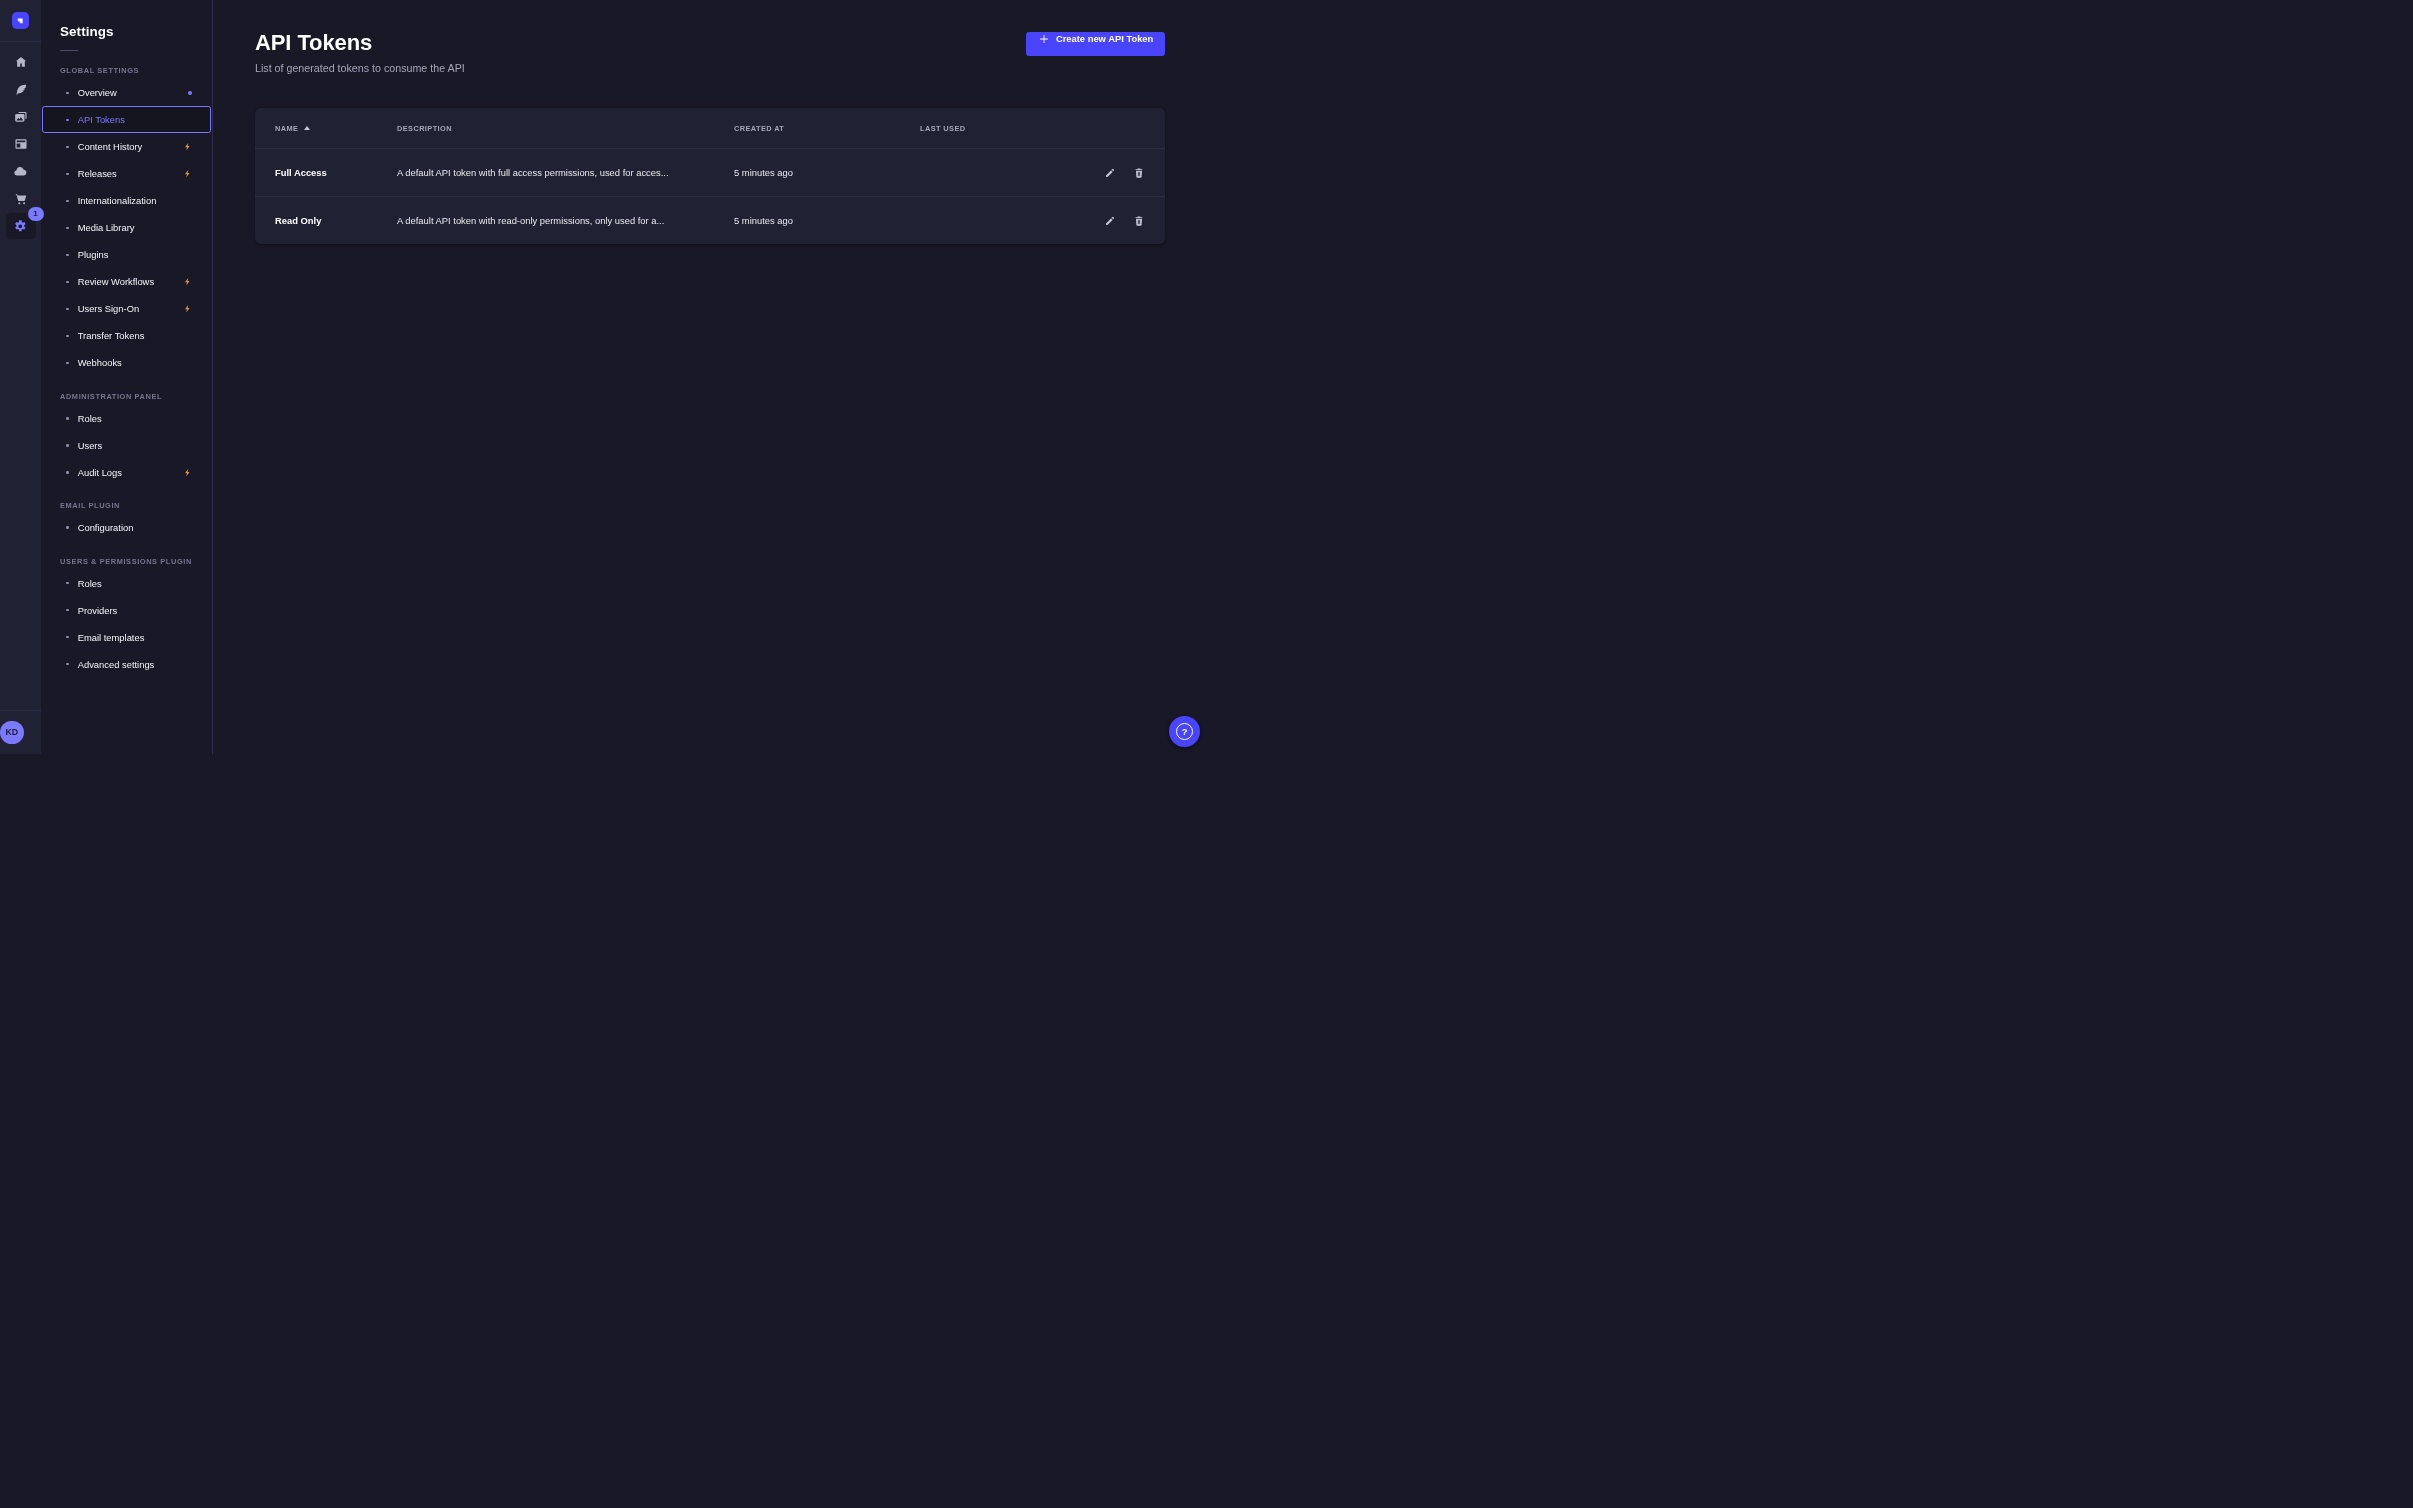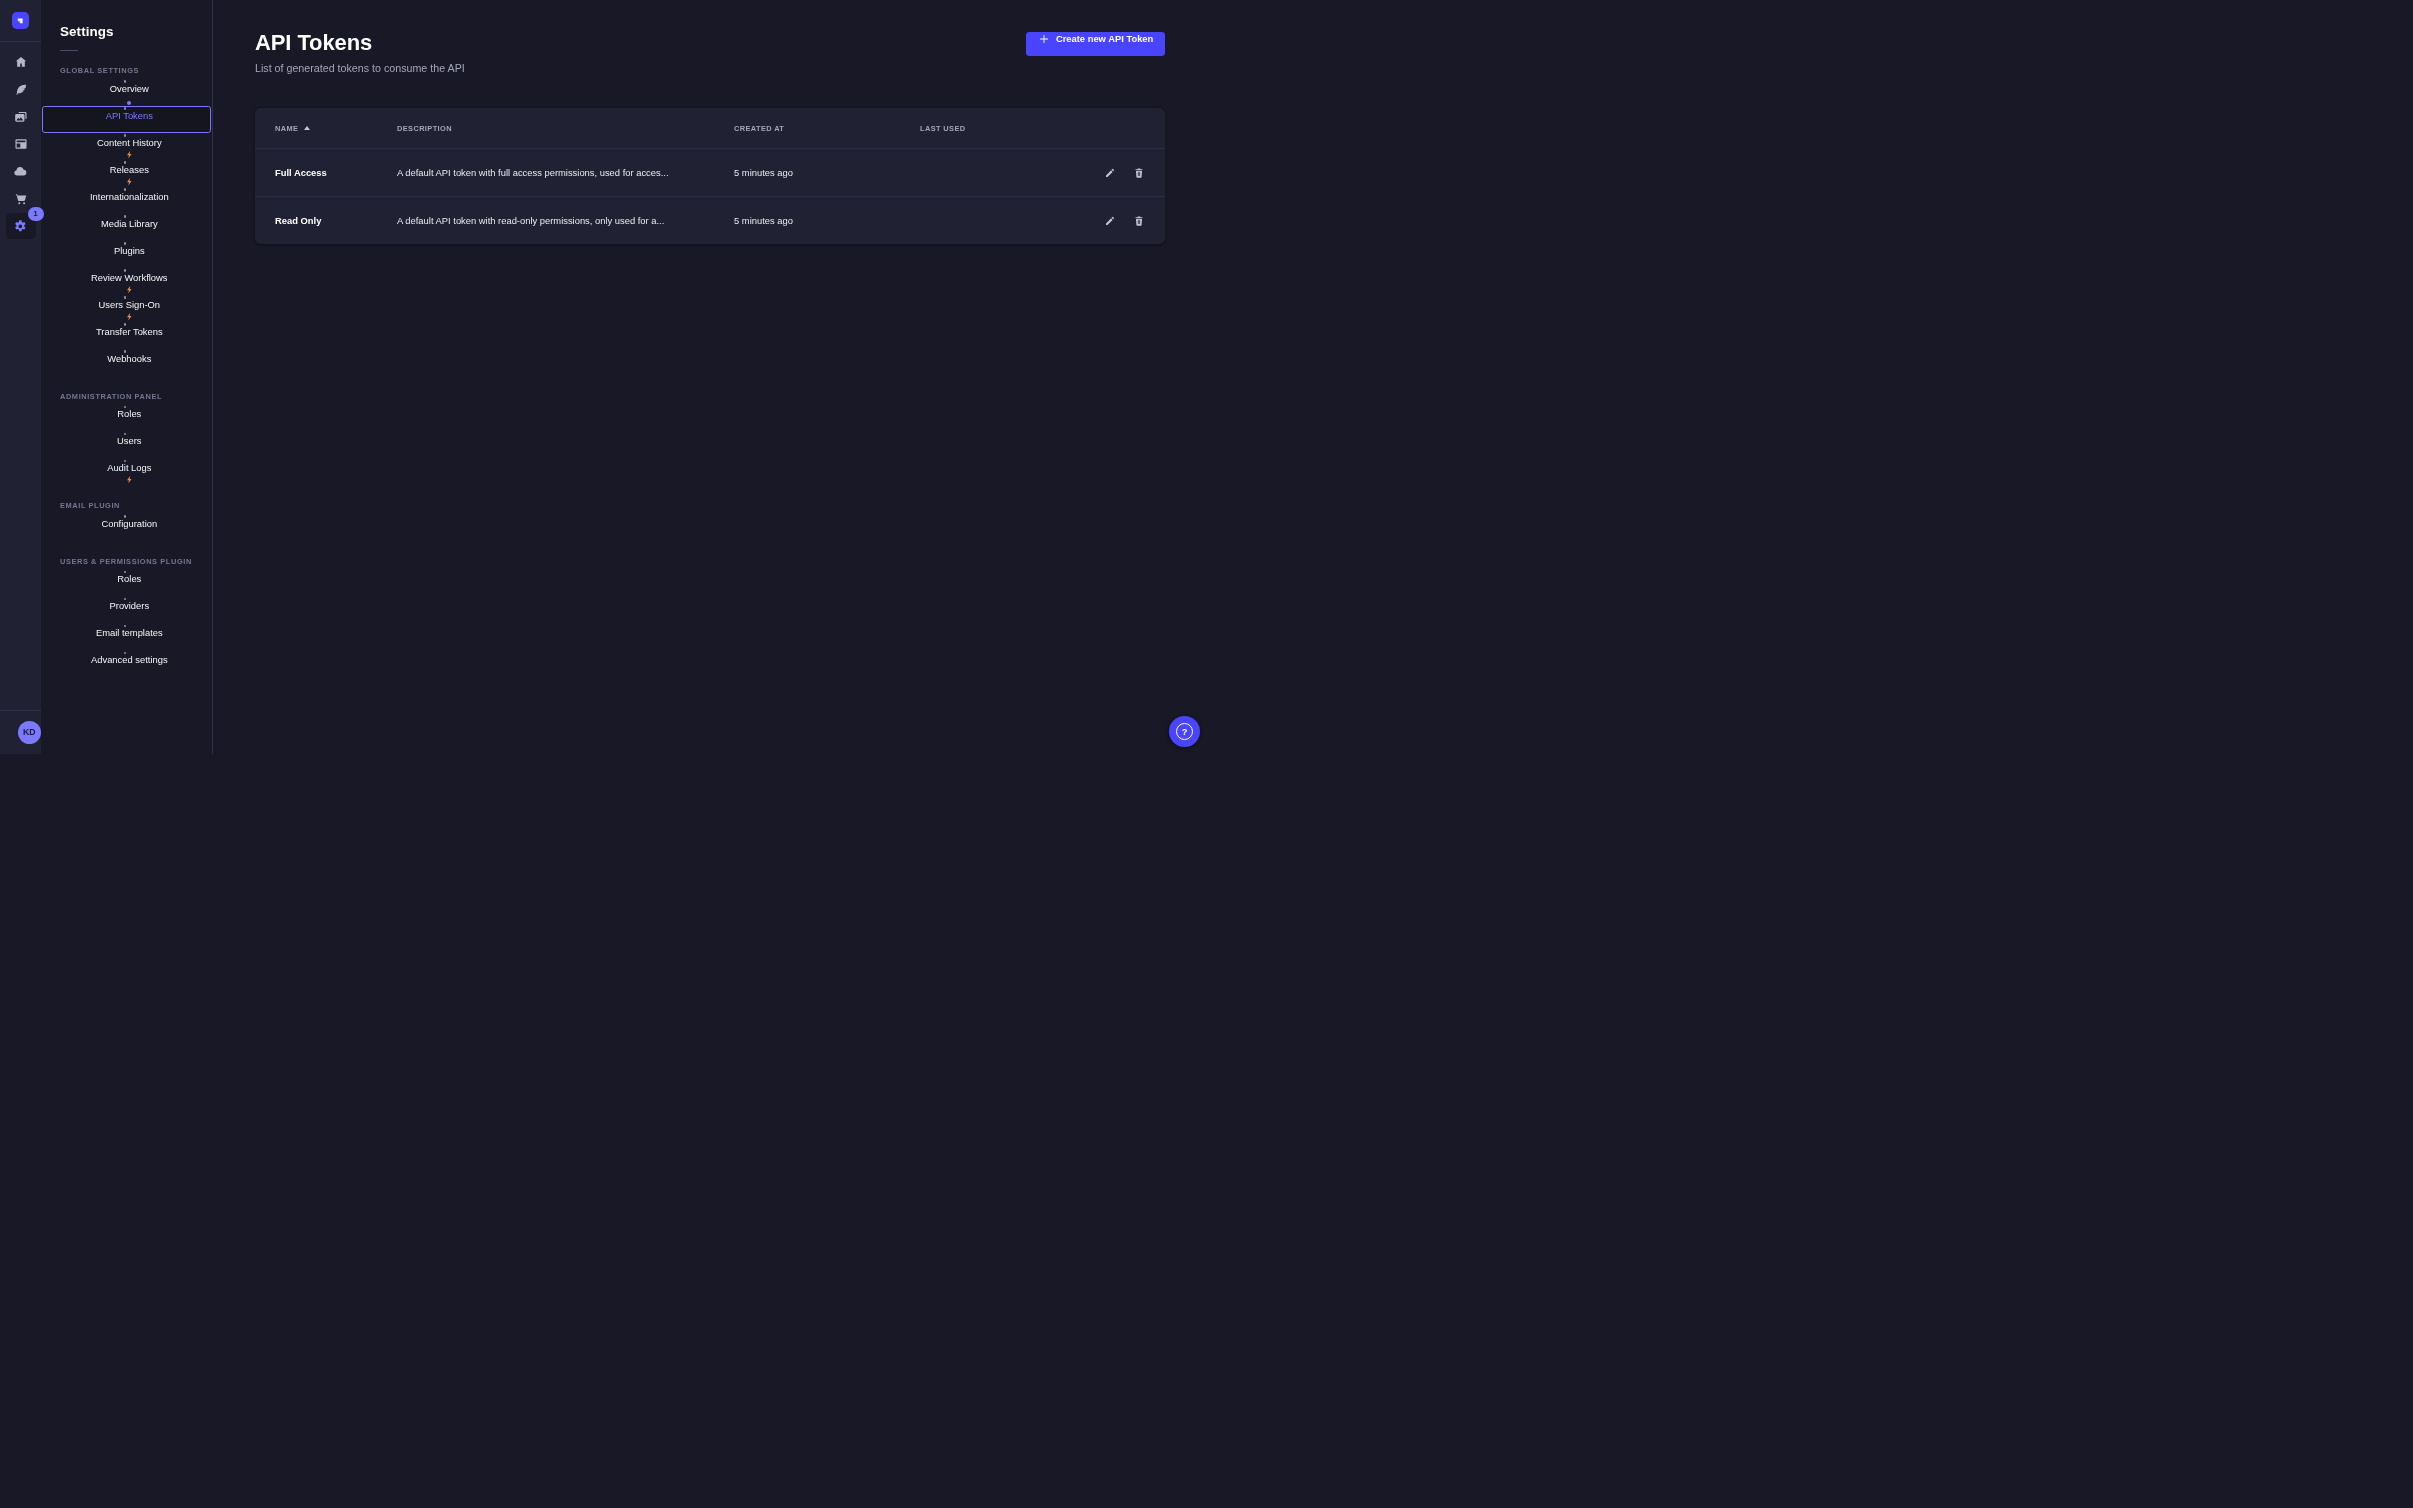--- a/index.html
+++ b/index.html
@@ -37,21 +37,21 @@
   }
   .rail-btn.selected { background: var(--bg, #181826); color: var(--accent-light, #7b79ff); }
   .rail-badge {
     position:absolute; top:-6px; right:-8px;
     min-width:16px; height:13.4px; padding:0 4.7px;
     border-radius:7.4px;
     background: var(--accent-light, #7b79ff);
     color:#212134; font-size:8px; font-weight:700;
     display:flex; align-items:center; justify-content:center;
   }
-  .rail-bottom { margin-top:auto; width:100%; display:flex; flex-direction:column; align-items:flex-end;padding-left:8px; }
+  .rail-bottom { margin-top:auto; width:100%; display:flex; flex-direction:column; align-items:flex-start; }
   .avatar {
     width:23.5px; height:23.5px; border-radius:50%;
     background: var(--accent-light, #7b79ff);
     color:#1c1c34; font-size:8.7px; font-weight:700;
     display:flex; align-items:center; justify-content:center;
     margin:9.4px 0 10px; cursor:pointer;
   }
 
   
   .subnav {
@@ -63,21 +63,21 @@
   .subnav-title { font-size:13.4px; font-weight:700; margin:0 0 0 19px; letter-spacing:0.1px; }
   .subnav-hr { width:18px; height:1.3px; background:#4a4a6a; border:0; margin:10.7px 0 0 19px; }
   .nav-section-header {
     font-size:7.4px; font-weight:700; letter-spacing:0.6px;
     color:#757590; margin:15.4px 19px 4px; text-transform:uppercase;
   }
   .nav-item {
     height:27px; margin:0 1.3px; padding:0 17.4px 0 23px;
     border:1.3px solid transparent; border-radius:2.7px;
     display:flex; align-items:center;
-    font-size:9.4px; color:#f5f5fa; cursor:pointer;flex-direction:column;
+    font-size:9.4px; color:#f5f5fa; cursor:pointer;
   }
   .nav-item .bullet {
     width:2.7px; height:2.7px; border-radius:50%; background:#8e8ea9;
     margin-right:8.7px; flex-shrink:0;
   }
   .nav-item.selected {
     border-color: var(--accent-light, #7b79ff);
     color: var(--accent-light, #7b79ff);
     background:#15151f;
   }

